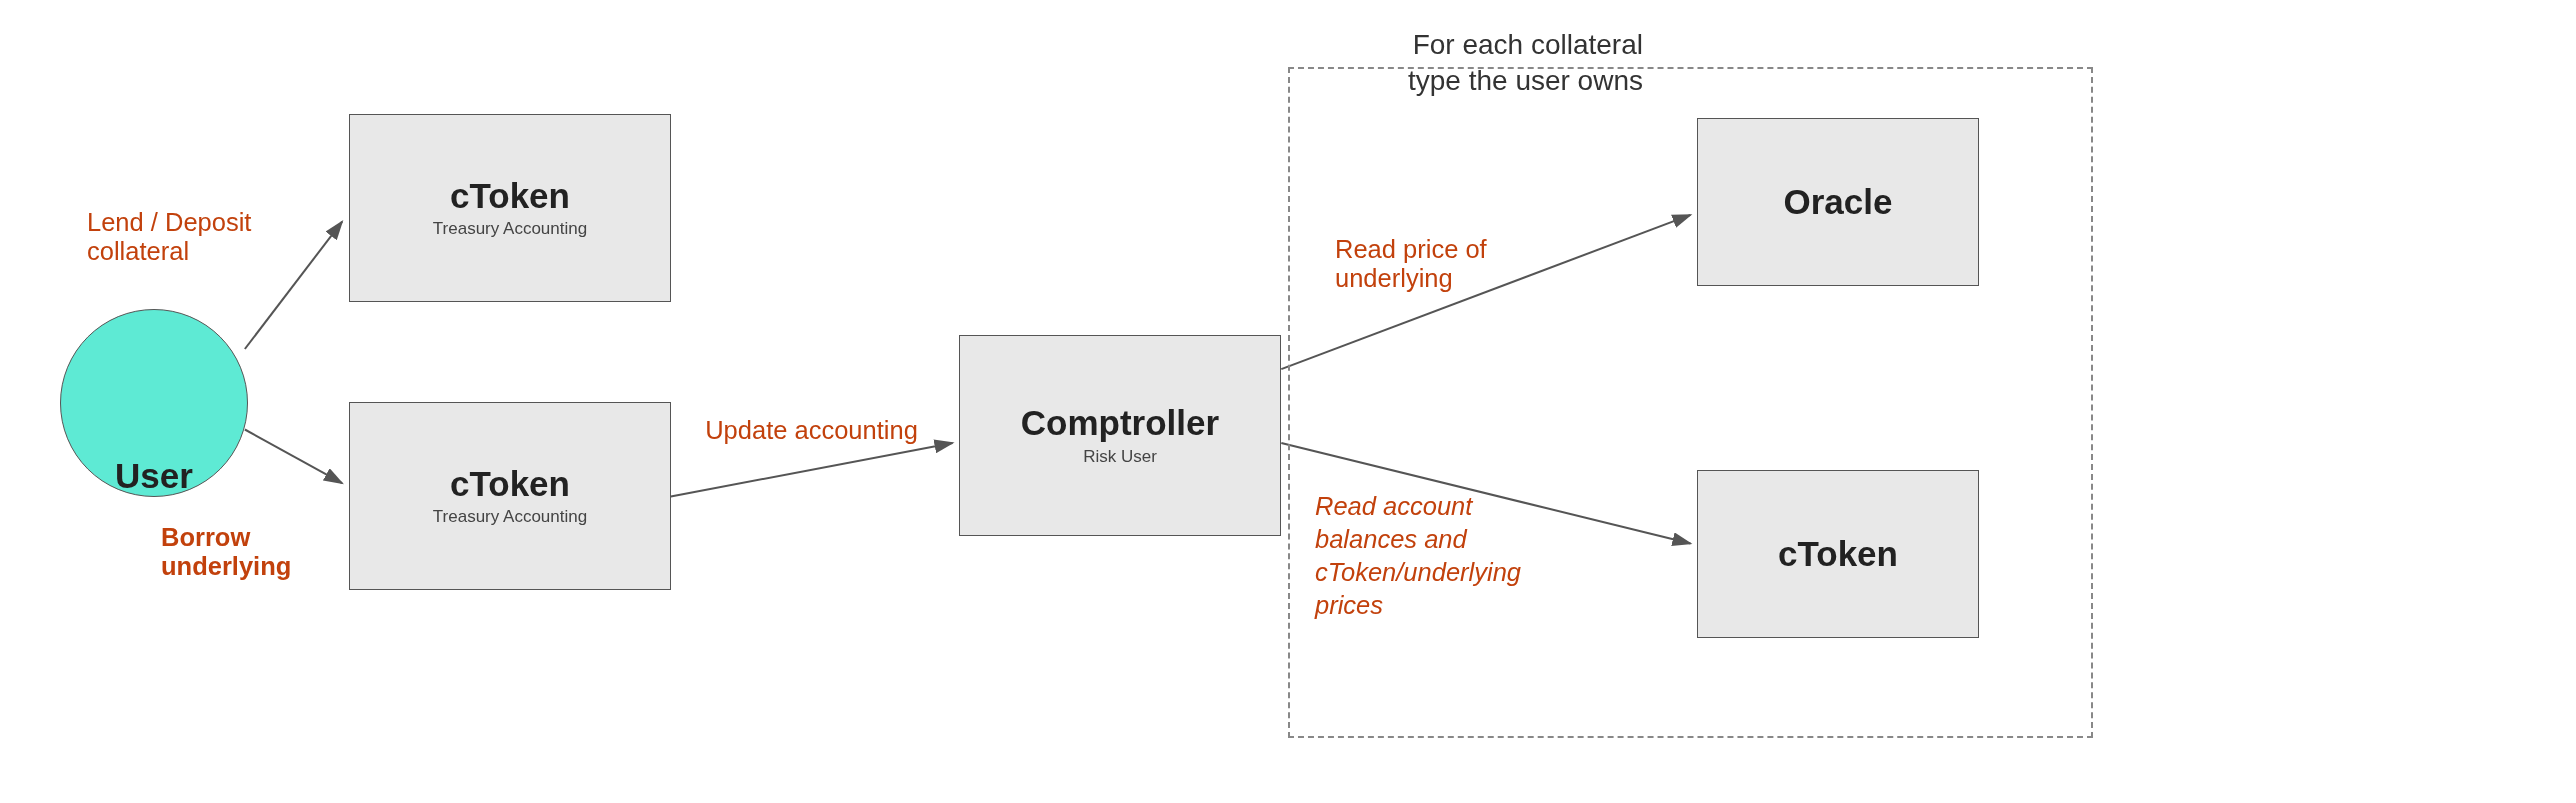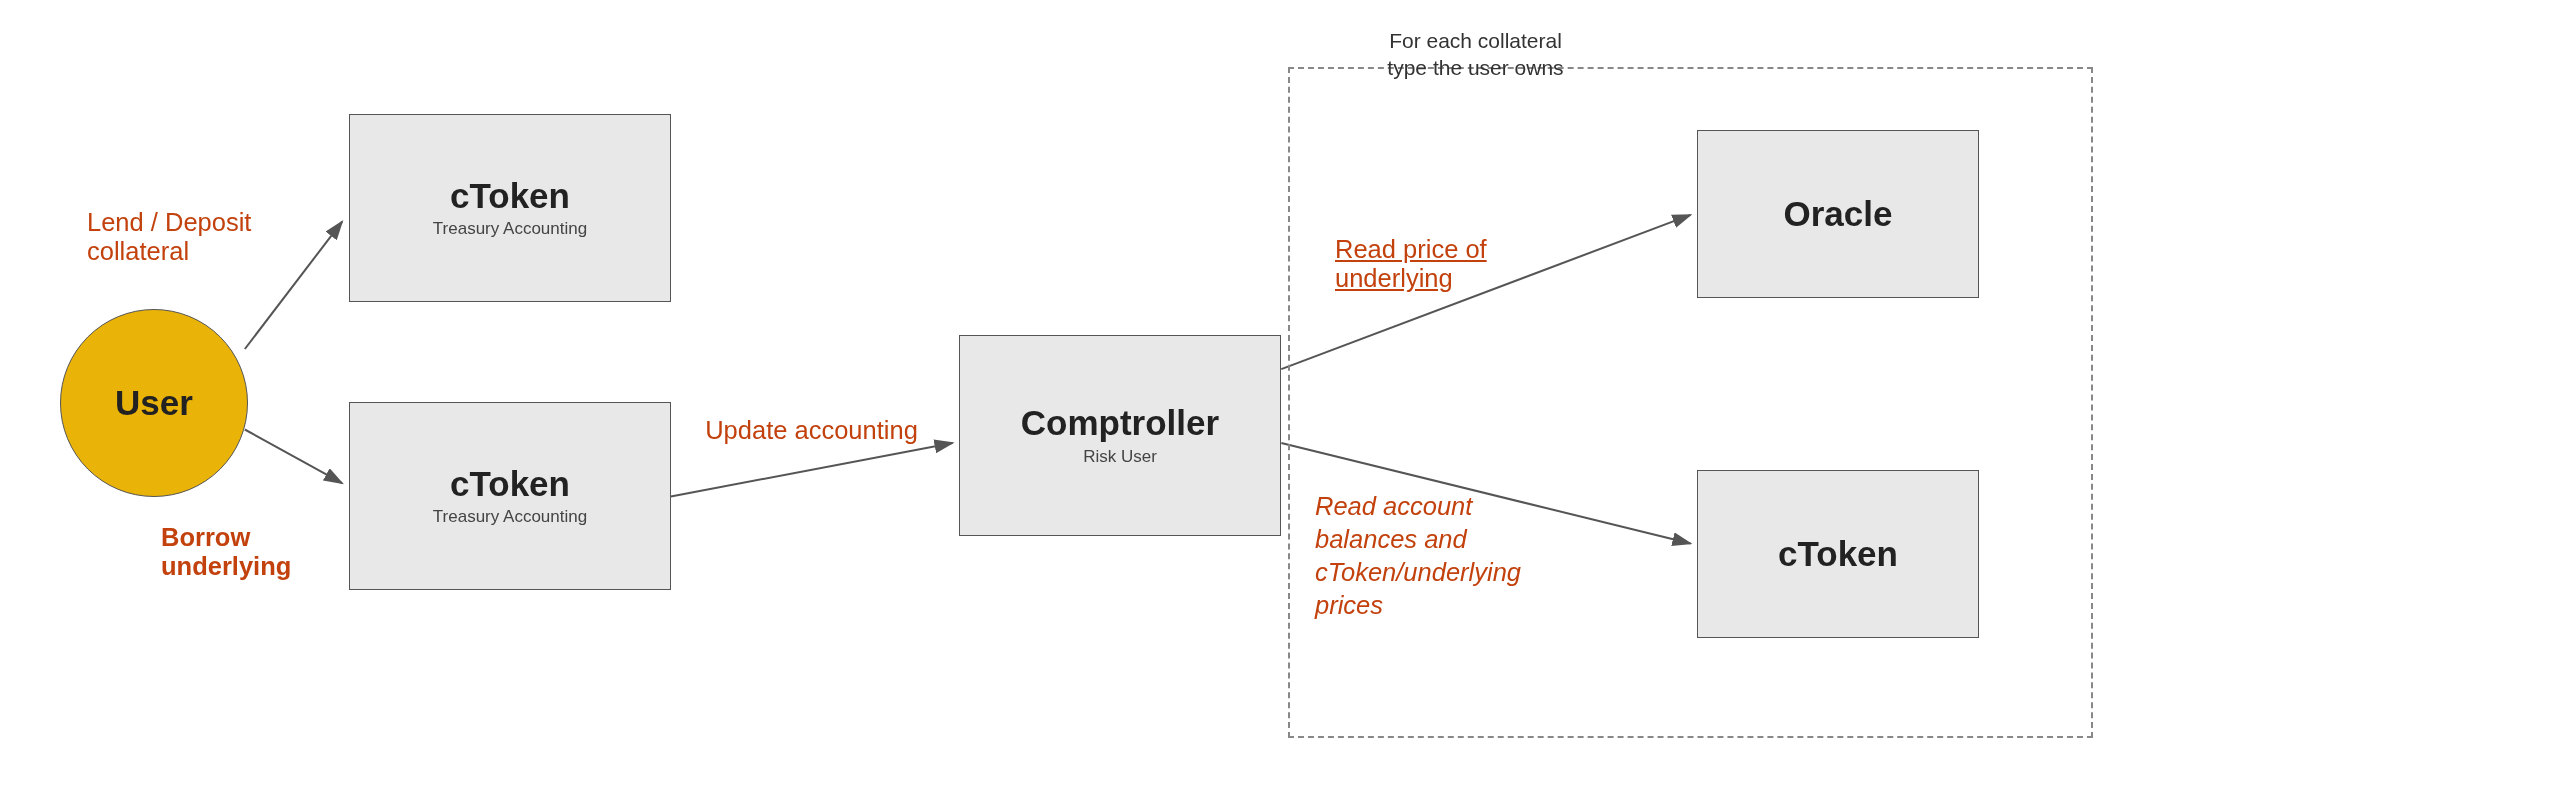--- a/index.html
+++ b/index.html
@@ -42,25 +42,25 @@
     }
     .box-subtitle {
       font-size: 17px;
       color: #444;
       line-height: 1.2;
       margin-top: 4px;
     }
     
     .circle-user {
       position: absolute;
-      background: #eab308;
+      background: #5eead4;
       border: 1.3px solid #555;
       border-radius: 50%;
       display: flex;
-      align-items: center;
+      align-items: flex-end;
       justify-content: center;
     }
     .circle-user span {
       font-size: 35px;
       font-weight: bold;
       color: #222;
     }
     
     .dashed-box {
       position: absolute;
@@ -70,24 +70,24 @@
     
     .label {
       position: absolute;
       font-size: 25.5px;
       color: #c2410c;
       white-space: pre-line;
       text-align: center;
     }
     .for-each-label {
       position: absolute;
-      font-size: 21px;
+      font-size: 28px;
       color: #333;
       white-space: pre-line;
-      text-align: center;
+      text-align: right;
       line-height: 1.3;
     }
   </style>
 </head>
 <body>
 
 <div class="diagram-container">
 
   <svg id="arrows-svg" viewBox="0 0 3840 1198" width="2576" height="804">
     <defs>
@@ -121,38 +121,38 @@
     <span class="box-title">cToken</span>
     <span class="box-subtitle">Treasury
 Accounting</span>
   </div>
 
   <div class="box" style="left:959px; top:335px; width:322px; height:201px;">
     <span class="box-title">Comptroller</span>
     <span class="box-subtitle">Risk User</span>
   </div>
 
-  <div class="box" style="left:1697px; top:130px; width:282px; height:168px;">
+  <div class="box" style="left:1697px; top:118px; width:282px; height:168px;">
     <span class="box-title">Oracle</span>
   </div>
 
   <div class="box" style="left:1697px; top:470px; width:282px; height:168px;">
     <span class="box-title">cToken</span>
   </div>
 
   <div class="dashed-box" style="left:1288px; top:67px; width:805px; height:671px;">
   </div>
 
   <div class="label" style="left:87px; top:208px; width:235px; text-align:left;">Lend / Deposit collateral</div>
 
   <div class="label" style="left:161px; top:523px; width:215px; text-align:left;font-weight:bold;">Borrow underlying</div>
 
   <div class="label" style="left:684px; top:416px; width:255px; text-align:center;">Update accounting</div>
 
-  <div class="label" style="left:1335px; top:235px; width:268px; text-align:left;text-decoration:underline;">Read price of
+  <div class="label" style="left:1335px; top:235px; width:268px; text-align:left;">Read price of
 underlying</div>
 
   <div class="label" style="left:1315px; top:490px; width:302px; text-align:left; line-height:1.3;font-style:italic;">Read account
 balances and
 cToken/underlying
 prices</div>
 
   <div class="for-each-label" style="left:1308px; top:27px; width:335px;">For each collateral
 type the user owns</div>
 

